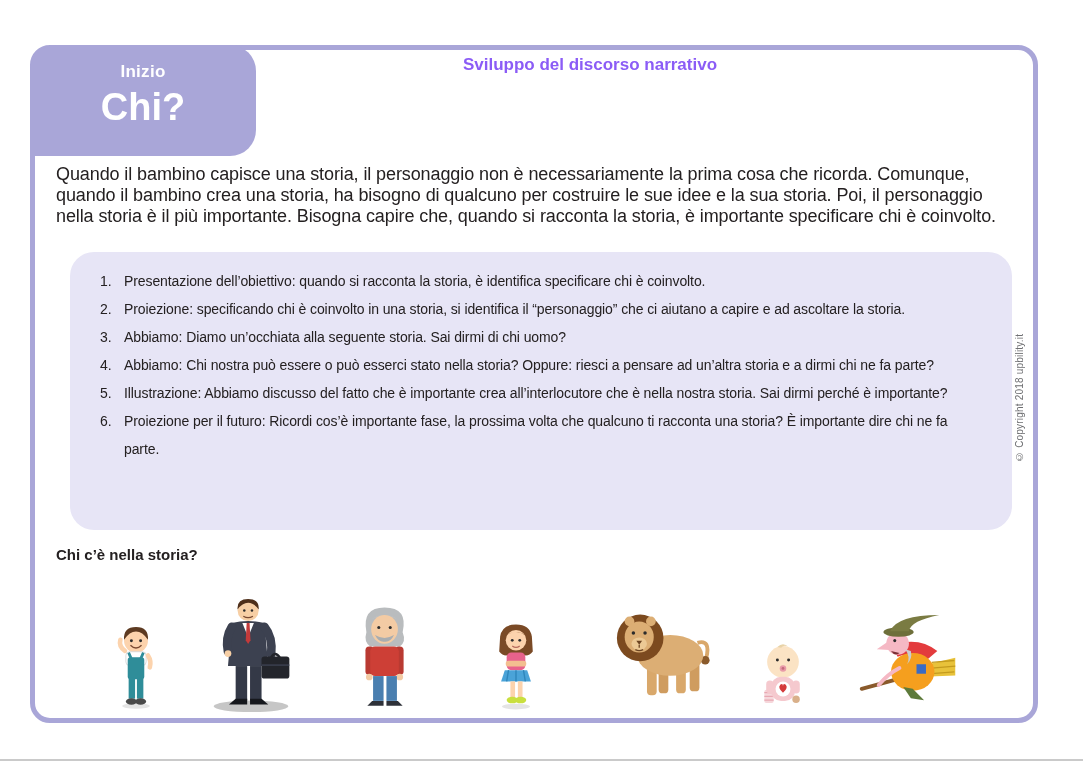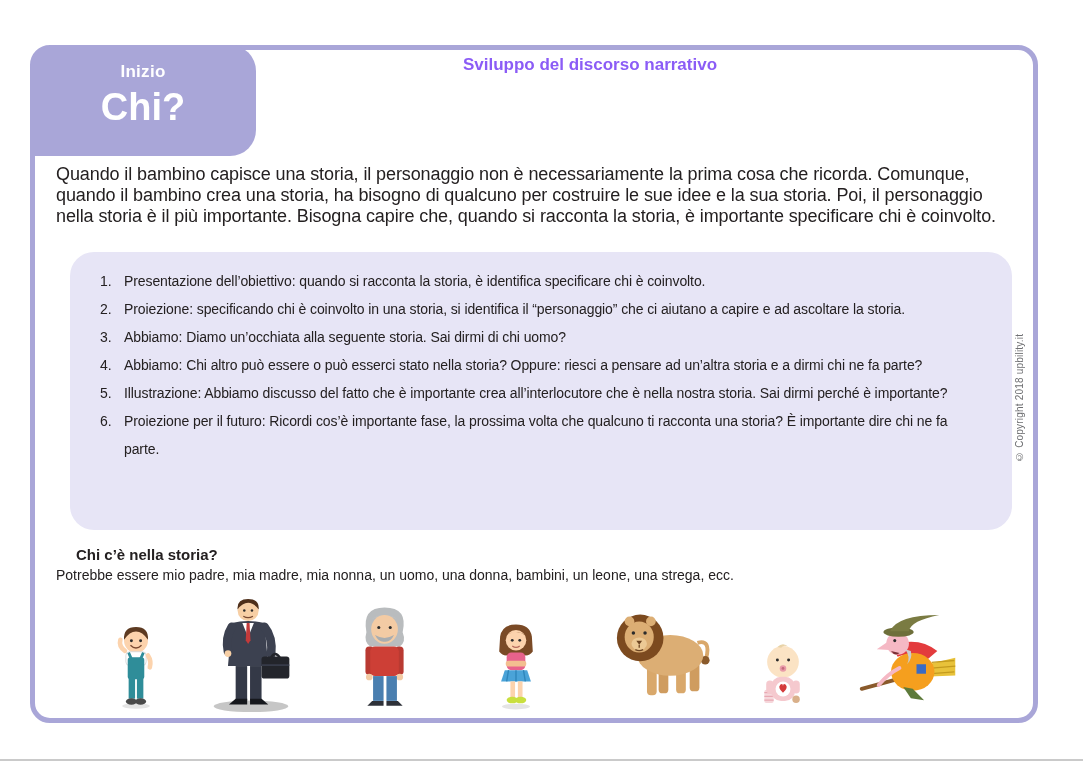--- a/index.html
+++ b/index.html
@@ -83,21 +83,20 @@
     text-align: left;
   }
   .step-body { flex: 1; }
   .step-label { font-weight: normal; }
   .who-heading {
     position: absolute;
     left: 56px; top: 546px;
     font-size: 15px;
     font-weight: bold;
     z-index: 2;
-    margin-left: 20px;
   }
   .who-text {
     position: absolute;
     left: 56px; top: 567px;
     width: 930px;
     font-size: 14px;
     z-index: 2;
   }
   .character { position: absolute; z-index: 2; }
   .copyright-vertical {
@@ -143,34 +142,33 @@
     <div class="step-row">
       <span class="step-num">2.</span>
       <span class="step-body"><span class="step-label">Proiezione:</span> <span>specificando chi è coinvolto in una storia, si identifica il “personaggio” che ci aiutano a capire e ad ascoltare la storia.</span></span>
     </div>
     <div class="step-row">
       <span class="step-num">3.</span>
       <span class="step-body"><span class="step-label">Abbiamo:</span> <span>Diamo un’occhiata alla seguente storia. Sai dirmi di chi uomo?</span></span>
     </div>
     <div class="step-row">
       <span class="step-num">4.</span>
-      <span class="step-body"><span class="step-label">Abbiamo:</span> <span>Chi altro può essere o può esserci stato nella storia? Oppure: riesci a pensare ad un’altra storia e a dirmi chi ne fa parte?</span></span>
+      <span class="step-body"><span class="step-label">Abbiamo:</span> <span>Chi nostra può essere o può esserci stato nella storia? Oppure: riesci a pensare ad un’altra storia e a dirmi chi ne fa parte?</span></span>
     </div>
     <div class="step-row">
       <span class="step-num">5.</span>
       <span class="step-body"><span class="step-label">Illustrazione:</span> <span>Abbiamo discusso del fatto che è importante crea all’interlocutore che è nella nostra storia. Sai dirmi perché è importante?</span></span>
     </div>
     <div class="step-row">
       <span class="step-num">6.</span>
       <span class="step-body"><span class="step-label">Proiezione per il futuro:</span> <span>Ricordi cos’è importante fase, la prossima volta che qualcuno ti racconta una storia? È importante dire chi ne fa parte.</span></span>
     </div>
   </div>
 
   <div class="who-heading">Chi c’è nella storia?</div>
-  <div class="who-text">Potrebbe essere mio padre, mia madre, mia nonna, un uomo, una donna, bambini, un leone, una strega, ecc.</div>
 
   <svg class="character" style="left:113px; top:620px;" width="46" height="92" viewBox="0 0 50 95">
     <ellipse cx="25" cy="91" rx="15" ry="3" fill="#e4e4e4"></ellipse>
     <path d="M13 31 Q6 26 8 19" stroke="#fcd3ad" stroke-width="5" fill="none" stroke-linecap="round"></path>
     <circle cx="25" cy="20" r="13" fill="#fcd3ad"></circle>
     <path d="M12 19 Q11 5 25 5 Q39 5 38 19 Q32 10 25 10 Q18 10 12 19Z" fill="#5d3a21"></path>
     <circle cx="20" cy="20" r="1.6" fill="#2b2b2b"></circle>
     <circle cx="30" cy="20" r="1.6" fill="#2b2b2b"></circle>
     <path d="M19 25 Q25 31 31 25" stroke="#7a4a33" stroke-width="1.5" fill="none"></path>
     <rect x="14" y="32" width="22" height="15" rx="4" fill="#ffffff" stroke="#d8d8d8"></rect>

